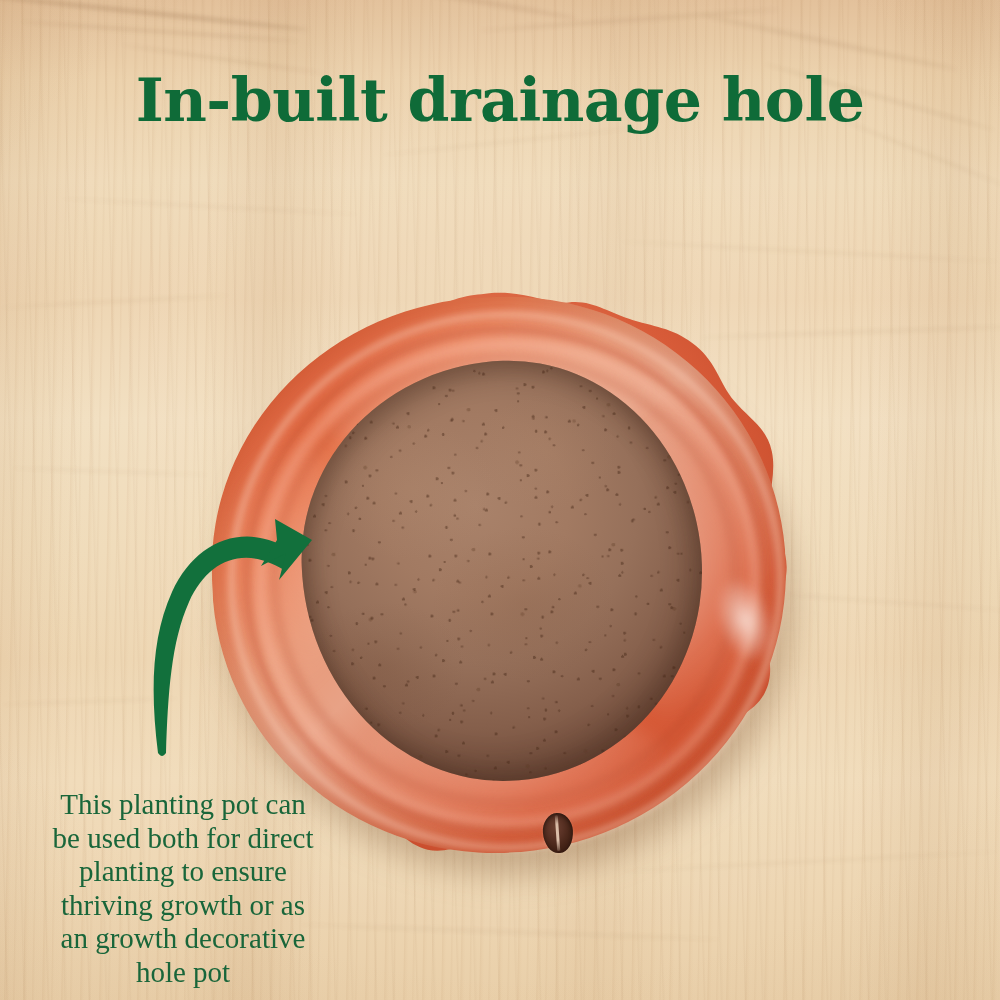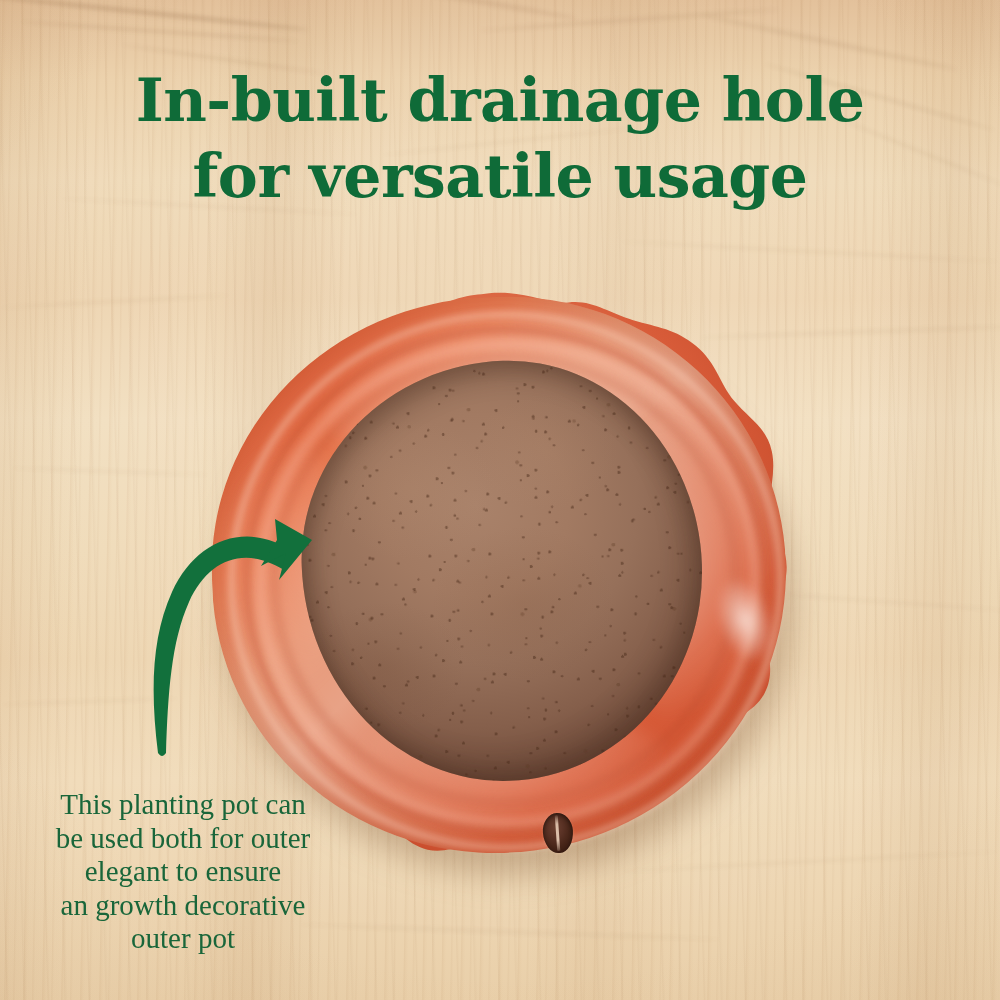--- a/index.html
+++ b/index.html
@@ -366,24 +366,24 @@
                L286,553
                L261,566
                L277,540
                L275,519
                Z"></path>
     </svg>
   </div>
 
   <div class="headline">
     <span class="hl-line">In-built drainage hole</span>
-    <span class="hl-line">for versatile usage</span>
   </div>
 
   <div class="caption">
     <span class="cap-line">This planting pot can</span>
-    <span class="cap-line">be used both for outer</span>
-    <span class="cap-line">elegant to ensure</span>
+    <span class="cap-line">be used both for direct</span>
+    <span class="cap-line">planting to ensure</span>
+    <span class="cap-line">thriving growth or as</span>
     <span class="cap-line">an growth decorative</span>
-    <span class="cap-line">outer pot</span>
+    <span class="cap-line">hole pot</span>
   </div>
 
 </div>
 
 </body></html>

